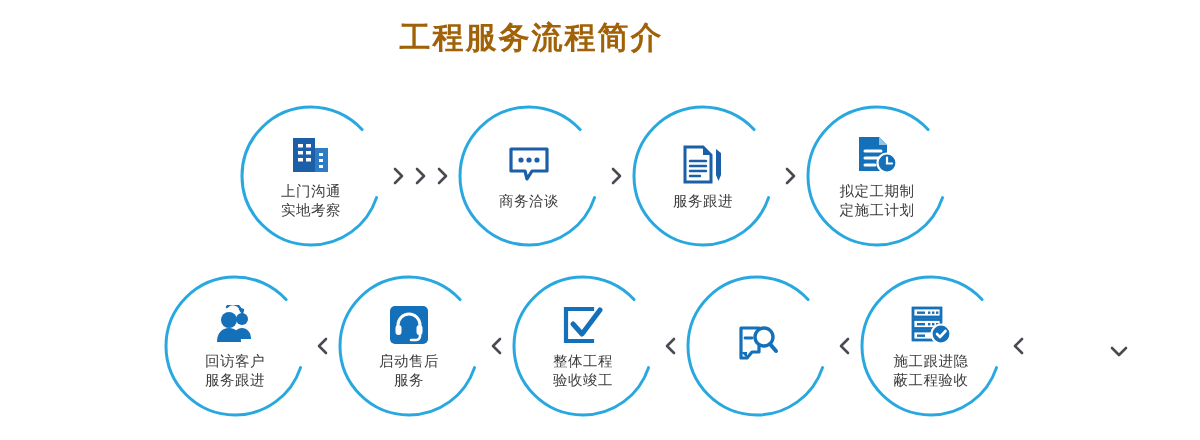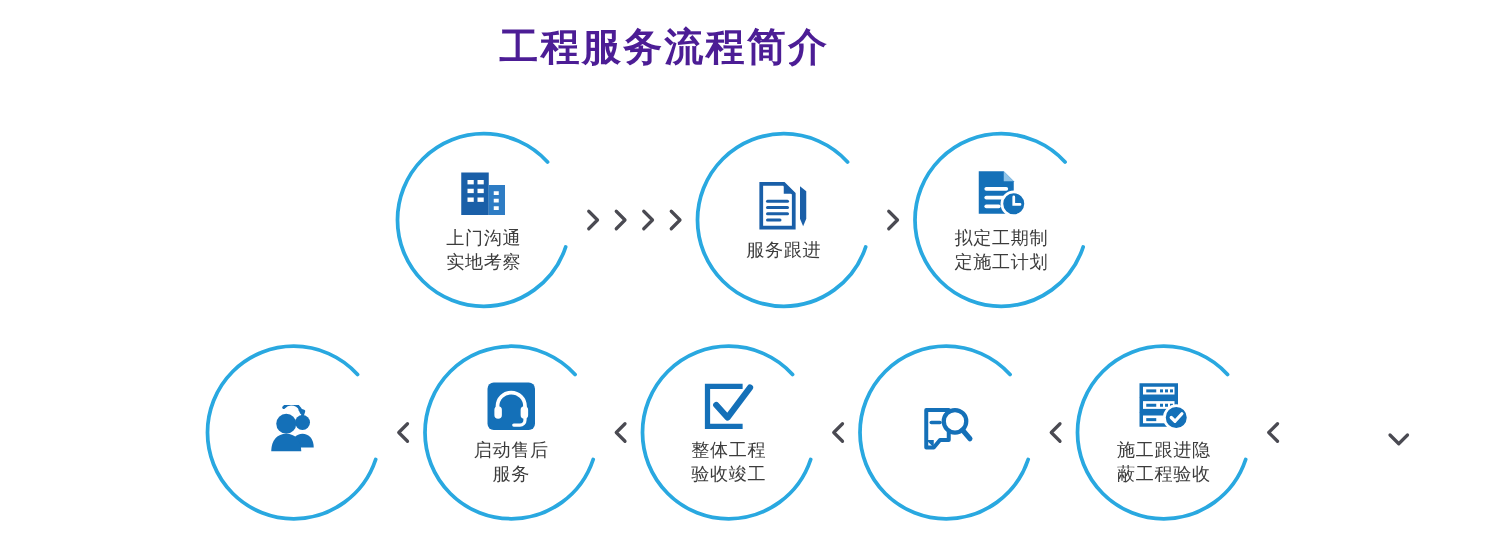--- a/index.html
+++ b/index.html
@@ -18,21 +18,21 @@
 
   #page-title {
     position: absolute;
     top: 22px;
     left: 0;
     width: 1063px;
     text-align: center;
     font-size: 31px;
     font-weight: bold;
     letter-spacing: 2px;
-    color: #4c1d95;
+    color: #a16207;
     line-height: 1;
   }
 
   .flow {
     position: absolute;
     top: 92px;
     left: 0;
     width: 1188px;
   }
 
@@ -154,20 +154,36 @@
         </svg>
     </div>
 
 
     <div class="conn">
       <svg width="11" height="18" viewBox="0 0 11 18">
           <path d="M2 2 L9 9 L2 16" fill="none" stroke="currentColor" stroke-width="2.6" stroke-linecap="round" stroke-linejoin="round"></path>
         </svg>
     </div>
 
+    <div class="node">
+      <span class="ring">
+        <svg viewBox="0 0 152 152">
+            <circle cx="76" cy="76" r="69" fill="none" stroke="#29A8E0" stroke-width="3" stroke-linecap="round" stroke-dasharray="360 74" stroke-dashoffset="-22"></circle>
+          </svg>
+      </span>
+      <span class="node-icon">
+        <svg width="44" height="38" viewBox="0 0 44 38">
+          <path d="M4 3 h36 v22 H25 l-5 8 -2-8 H4 z" fill="none" stroke="#1A5FA8" stroke-width="3.2" stroke-linejoin="round"></path>
+          <circle cx="14" cy="14" r="2.6" fill="#1A5FA8"></circle>
+          <circle cx="22" cy="14" r="2.6" fill="#1A5FA8"></circle>
+          <circle cx="30" cy="14" r="2.6" fill="#1A5FA8"></circle>
+        </svg>
+      </span>
+      <span class="node-label">商务洽谈</span>
+    </div>
 
     <div class="conn">
       <svg width="11" height="18" viewBox="0 0 11 18">
           <path d="M2 2 L9 9 L2 16" fill="none" stroke="currentColor" stroke-width="2.6" stroke-linecap="round" stroke-linejoin="round"></path>
         </svg>
     </div>
 
     <div class="node">
       <span class="ring">
         <svg viewBox="0 0 152 152">
@@ -238,20 +254,22 @@
       <span class="node-icon">
         <svg width="44" height="40" viewBox="0 0 44 40">
           <path d="M14 2 a8 8 0 0 1 14 4" fill="none" stroke="#1470B8" stroke-width="2.4" stroke-linecap="round"></path>
           <path d="M27 4 l3 1 -1 3" fill="none" stroke="#1470B8" stroke-width="2.4" stroke-linecap="round" stroke-linejoin="round"></path>
           <circle cx="29" cy="14" r="6" fill="#1470B8"></circle>
           <path d="M20 34 c0-7 4-11 9-11 c5 0 9 4 9 11 z" fill="#1470B8"></path>
           <circle cx="16" cy="15" r="8" fill="#1470B8"></circle>
           <path d="M4 37 c0-9 5-14 12-14 c7 0 12 5 12 14 z" fill="#1470B8"></path>
         </svg>
       </span>
+      <span class="node-label">回访客户
+服务跟进</span>
     </div>
 
     <div class="conn">
       <svg width="11" height="18" viewBox="0 0 11 18">
           <path d="M9 2 L2 9 L9 16" fill="none" stroke="currentColor" stroke-width="2.6" stroke-linecap="round" stroke-linejoin="round"></path>
         </svg>
     </div>
 
     <div class="node">
       <span class="ring">

